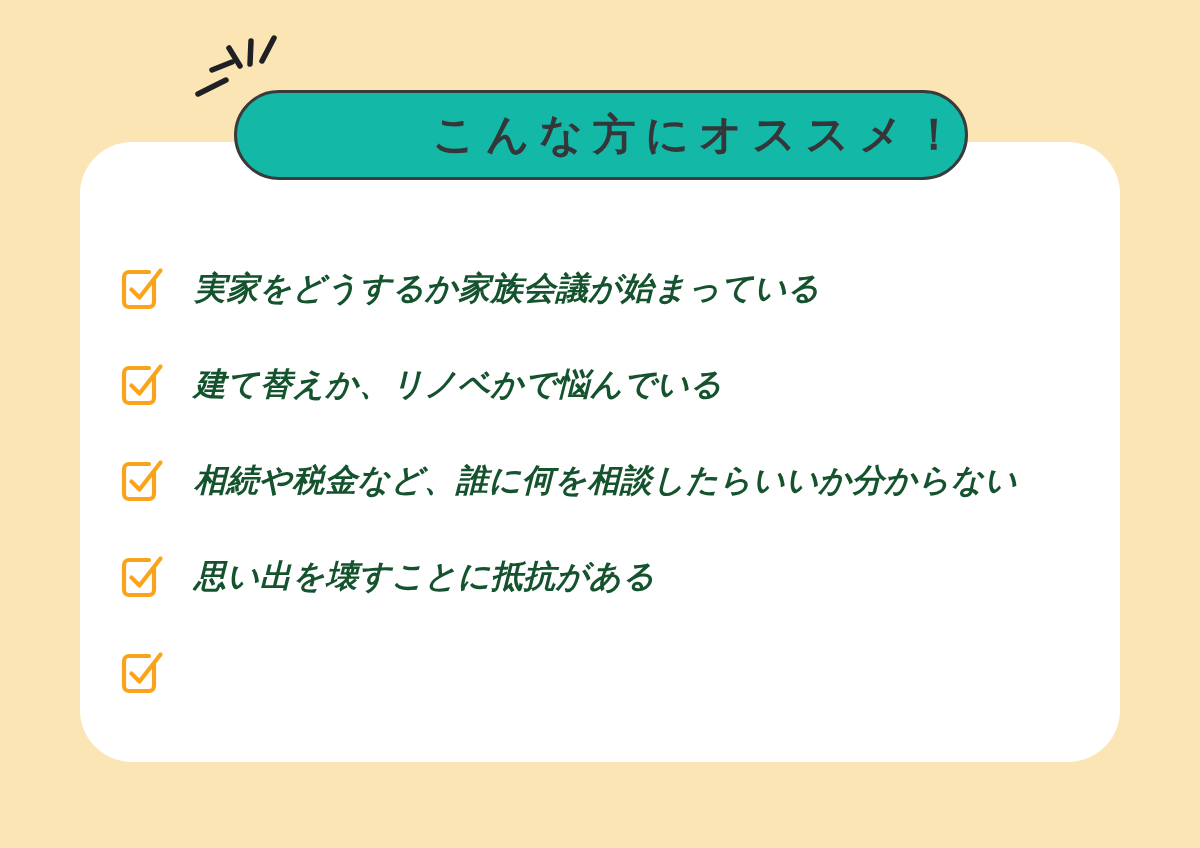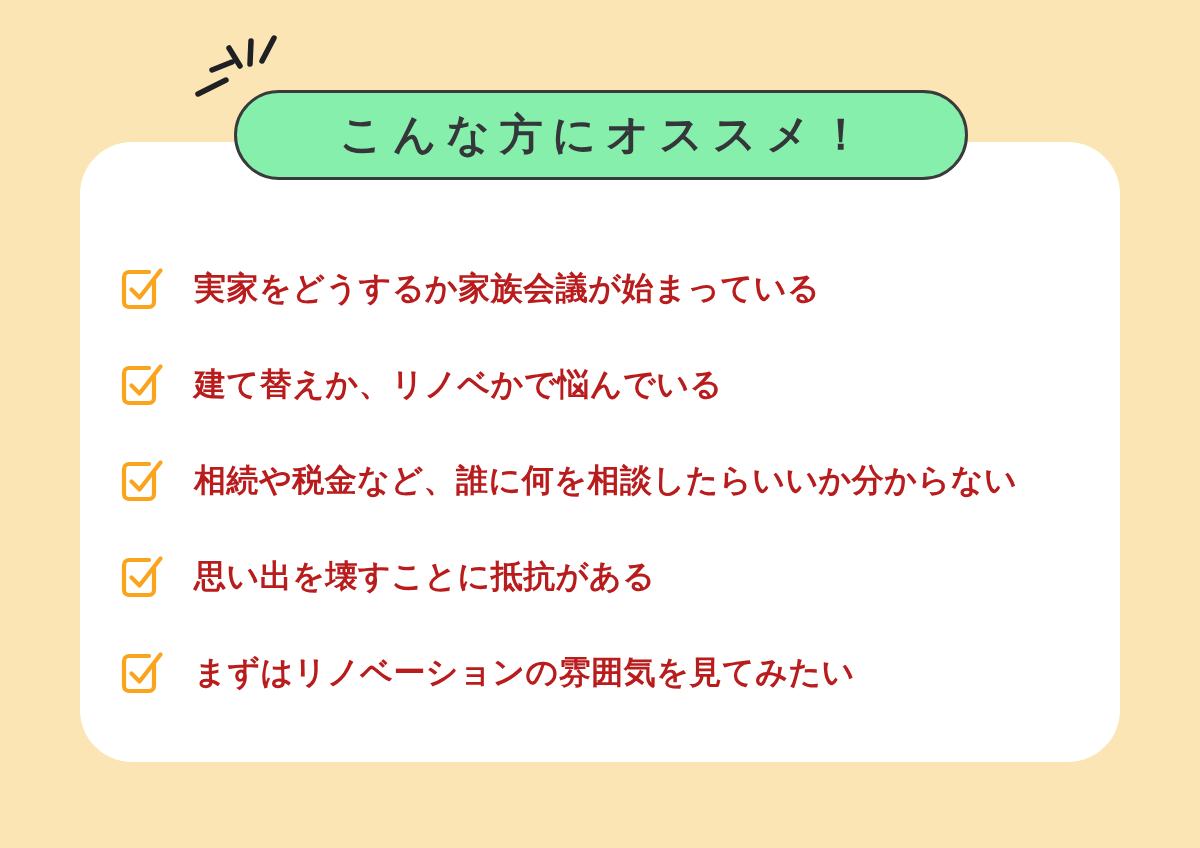--- a/index.html
+++ b/index.html
@@ -44,26 +44,26 @@
   }
 
   
   #title-pill {
     position: absolute;
     left: 234px;
     top: 90px;
     width: 734px;
     height: 90px;
     box-sizing: border-box;
-    background: #86efac;
+    background: #14b8a6;
     border: 3.5px solid #3a3a3c;
     border-radius: 46px;
     display: flex;
     align-items: center;
-    justify-content: center;
+    justify-content: flex-end;
   }
   #title-text {
     font-size: 43px;
     font-weight: 700;
     color: #35363a;
     letter-spacing: 0.22em;
     text-indent: 0.22em;
     line-height: 1;
     white-space: nowrap;
     transform: translateY(-1px);
@@ -88,24 +88,25 @@
     position: relative;
     margin-right: 28px;
   }
   .check-box svg {
     display: block;
     overflow: visible;
   }
   .check-label {
     font-size: 32px;
     font-weight: 700;
-    color: #b91c1c;
+    color: #14532d;
     letter-spacing: 0.015em;
     line-height: 1.2;
     white-space: nowrap;
+    font-style: italic;
   }
 </style>
 </head>
 <body>
 
 <div id="stage">
 
   <div id="card"></div>
 
   <svg id="burst" viewBox="0 0 120 90" xmlns="http://www.w3.org/2000/svg">
@@ -164,17 +165,16 @@
       <span class="check-label">思い出を壊すことに抵抗がある</span>
     </div>
 
     <div class="check-row">
       <span class="check-box">
         <svg width="48" height="48" viewBox="0 0 48 48" xmlns="http://www.w3.org/2000/svg">
           <path d="M36 16.5 V38 a5 5 0 0 1 -5 5 H11 a5 5 0 0 1 -5 -5 V13 a5 5 0 0 1 5 -5 H31" fill="none" stroke="#faa41e" stroke-width="4.2" stroke-linecap="round" stroke-linejoin="round"></path>
           <path d="M13.5 25.5 L21.5 33.5 L42.5 6.5" fill="none" stroke="#faa41e" stroke-width="4.2" stroke-linecap="round" stroke-linejoin="round"></path>
         </svg>
       </span>
-      <span class="check-label">まずはリノベーションの雰囲気を見てみたい</span>
     </div>
 
   </div>
 </div>
 
 </body></html>

